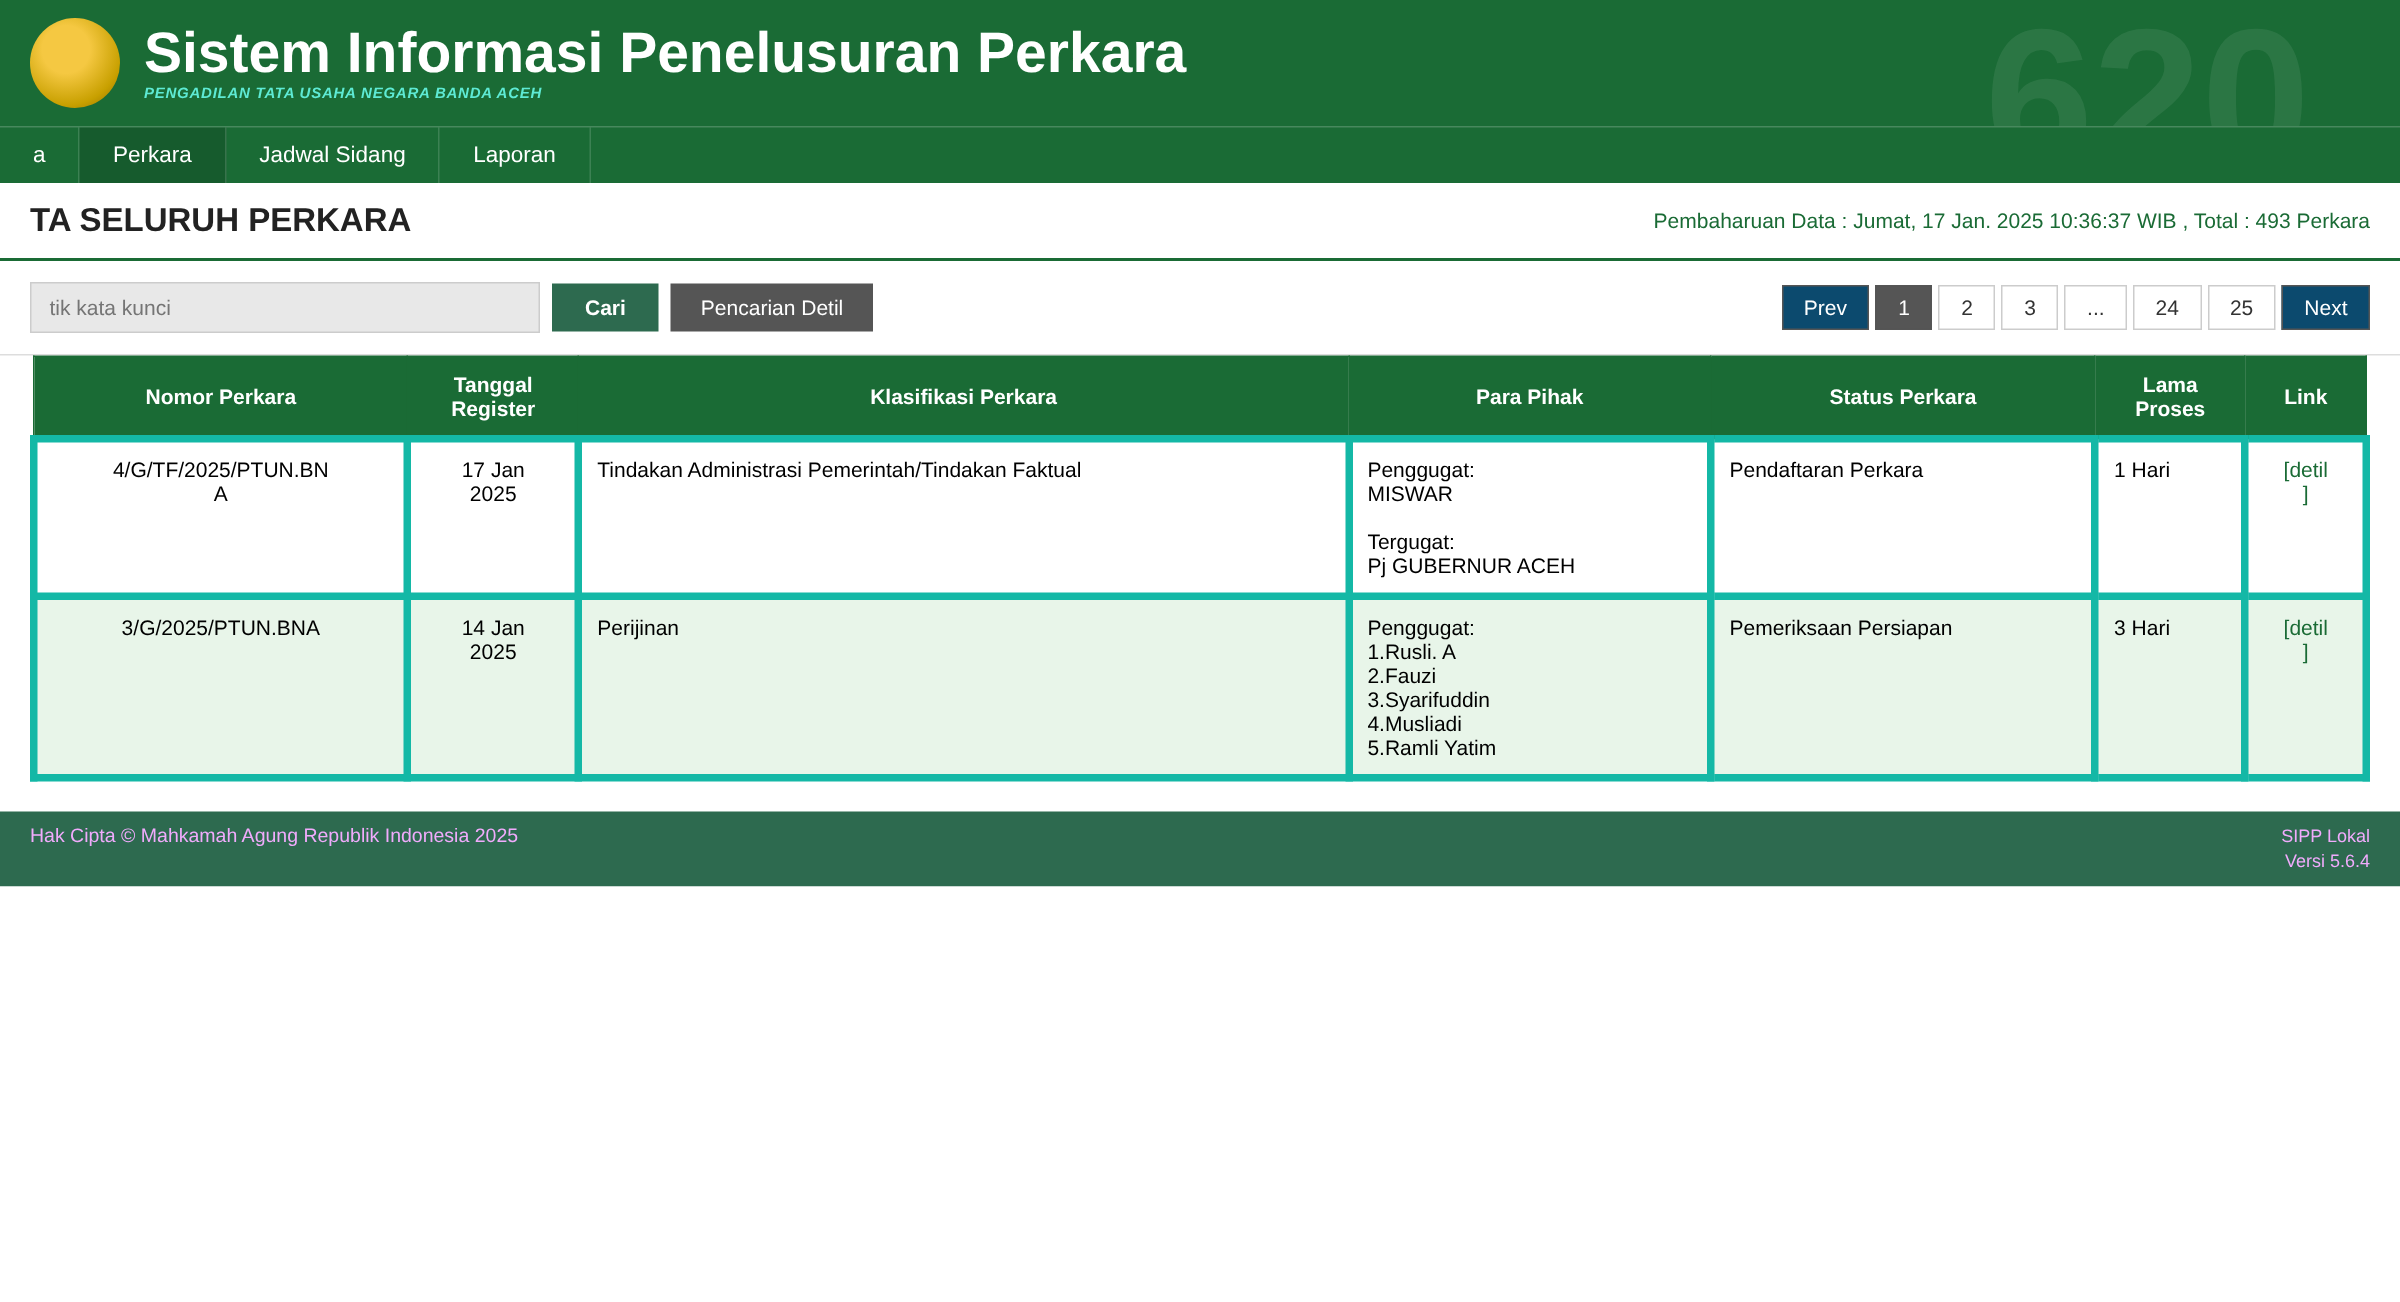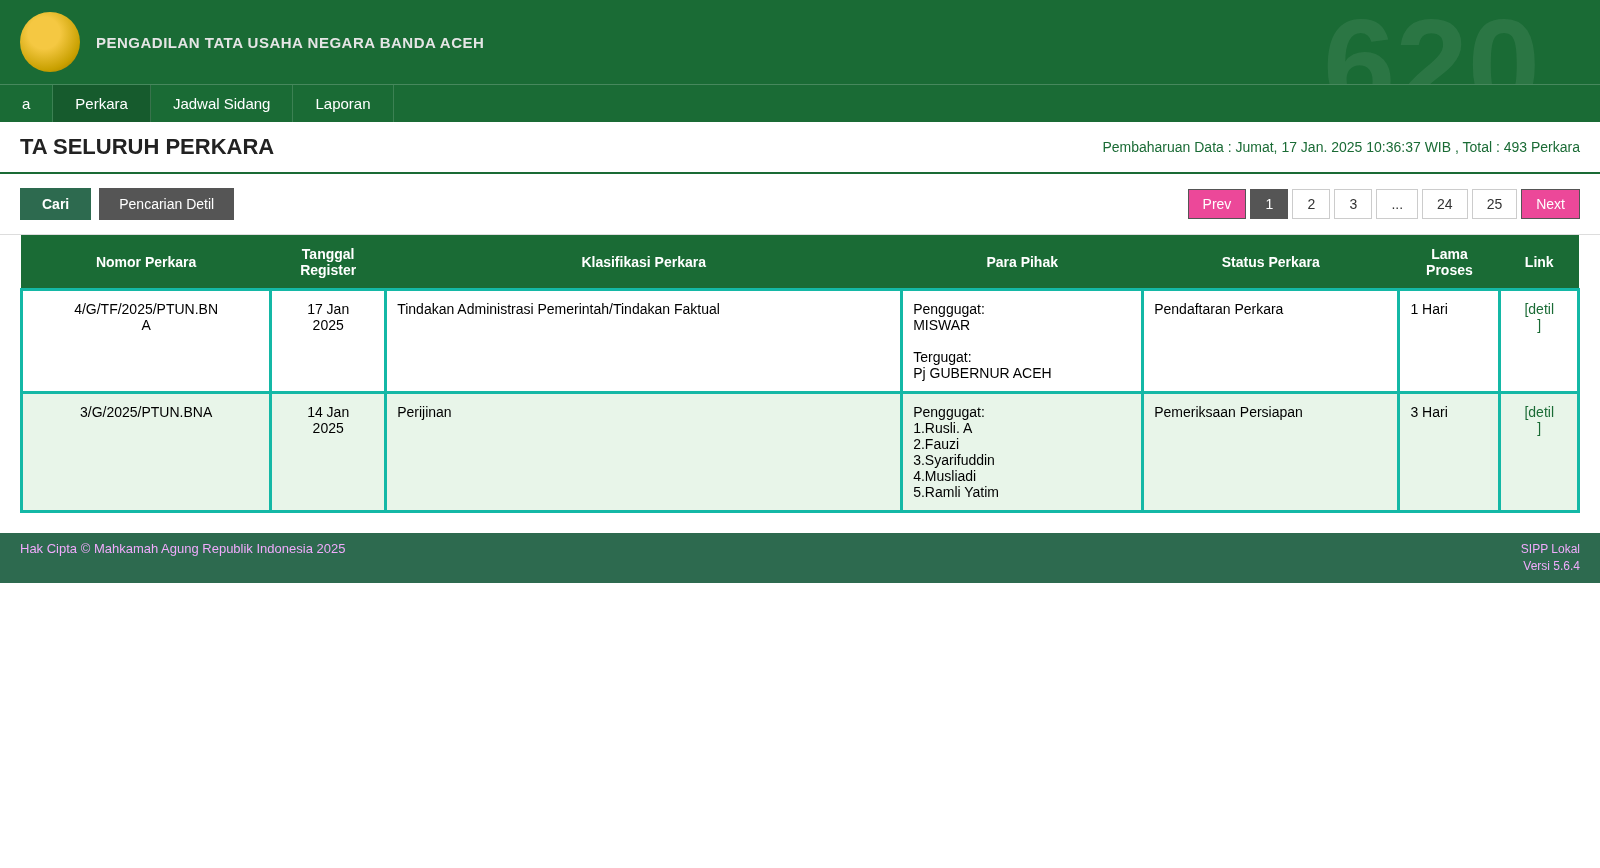--- a/index.html
+++ b/index.html
@@ -23,24 +23,25 @@
       flex-shrink: 0;
     }
     .header-text { flex: 1; }
     .header-title {
       font-size: 38px;
       font-weight: bold;
       color: #fff;
       line-height: 1.1;
     }
     .header-subtitle {
-      font-size: 15px;
-      font-weight: bold;
-      color: #e5e5e5;
+      font-size: 10px;
+      font-weight: bold;
+      color: #5eead4;
       letter-spacing: 0.5px;
+      font-style: italic;
     }
     .header-watermark {
       position: absolute;
       right: 60px;
       top: -10px;
       font-size: 130px;
       font-weight: bold;
       color: rgba(255,255,255,0.08);
       pointer-events: none;
       user-select: none;
@@ -132,21 +133,21 @@
       font-size: 14px;
       min-width: 38px;
       text-align: center;
     }
     .page-btn.active {
       background: #555;
       color: #fff;
       border-color: #555;
     }
     .page-btn.prev-next {
-      background: #ec4899;
+      background: #0c4a6e;
       color: #fff;
       border-color: #555;
     }
 
     
     .table-wrapper { padding: 0 20px 20px 20px; }
     table {
       width: 100%;
       border-collapse: collapse;
     }
@@ -156,21 +157,21 @@
       padding: 10px 10px;
       text-align: center;
       font-size: 14px;
       font-weight: bold;
       border: 1px solid #1a6b35;
     }
     tbody tr:nth-child(odd) { background: #fff; }
     tbody tr:nth-child(even) { background: #e8f5e9; }
     tbody tr td {
       padding: 10px 10px;
-      border: 3px solid #14b8a6;
+      border: 5px solid #14b8a6;
       vertical-align: top;
       font-size: 14px;
     }
     .td-nomor { text-align: center; }
     .td-tanggal { text-align: center; }
     .td-lama { }
     .td-link { text-align: center; color: #1a6b35; cursor: pointer; }
     .td-link a { color: #1a6b35; text-decoration: none; }
 
     
@@ -185,38 +186,40 @@
       align-items: flex-start;
     }
     .footer-right { font-size: 12px; text-align: right; line-height: 1.4; }
   </style>
 </head>
 <body>
 
 <div class="header">
   <div class="header-logo"></div>
   <div class="header-text">
+    <div class="header-title">Sistem Informasi Penelusuran Perkara</div>
     <div class="header-subtitle">PENGADILAN TATA USAHA NEGARA BANDA ACEH</div>
   </div>
   <div class="header-watermark">620</div>
 </div>
 
 <div class="nav">
   <div class="nav-item">a</div>
   <div class="nav-item active">Perkara</div>
   <div class="nav-item">Jadwal Sidang</div>
   <div class="nav-item">Laporan</div>
 </div>
 
 <div class="page-header">
   <div class="page-title">TA SELURUH PERKARA</div>
   <div class="page-update">Pembaharuan Data : Jumat, 17 Jan. 2025 10:36:37 WIB , Total : 493 Perkara</div>
 </div>
 
 <div class="search-area">
+  <input class="search-input" type="text" placeholder="tik kata kunci" style="">
   <button class="btn-cari">Cari</button>
   <button class="btn-pencarian-detil">Pencarian Detil</button>
 
   <div class="pagination">
     <button class="page-btn prev-next">Prev</button>
     <button class="page-btn active">1</button>
     <button class="page-btn">2</button>
     <button class="page-btn">3</button>
     <button class="page-btn">...</button>
     <button class="page-btn">24</button>

